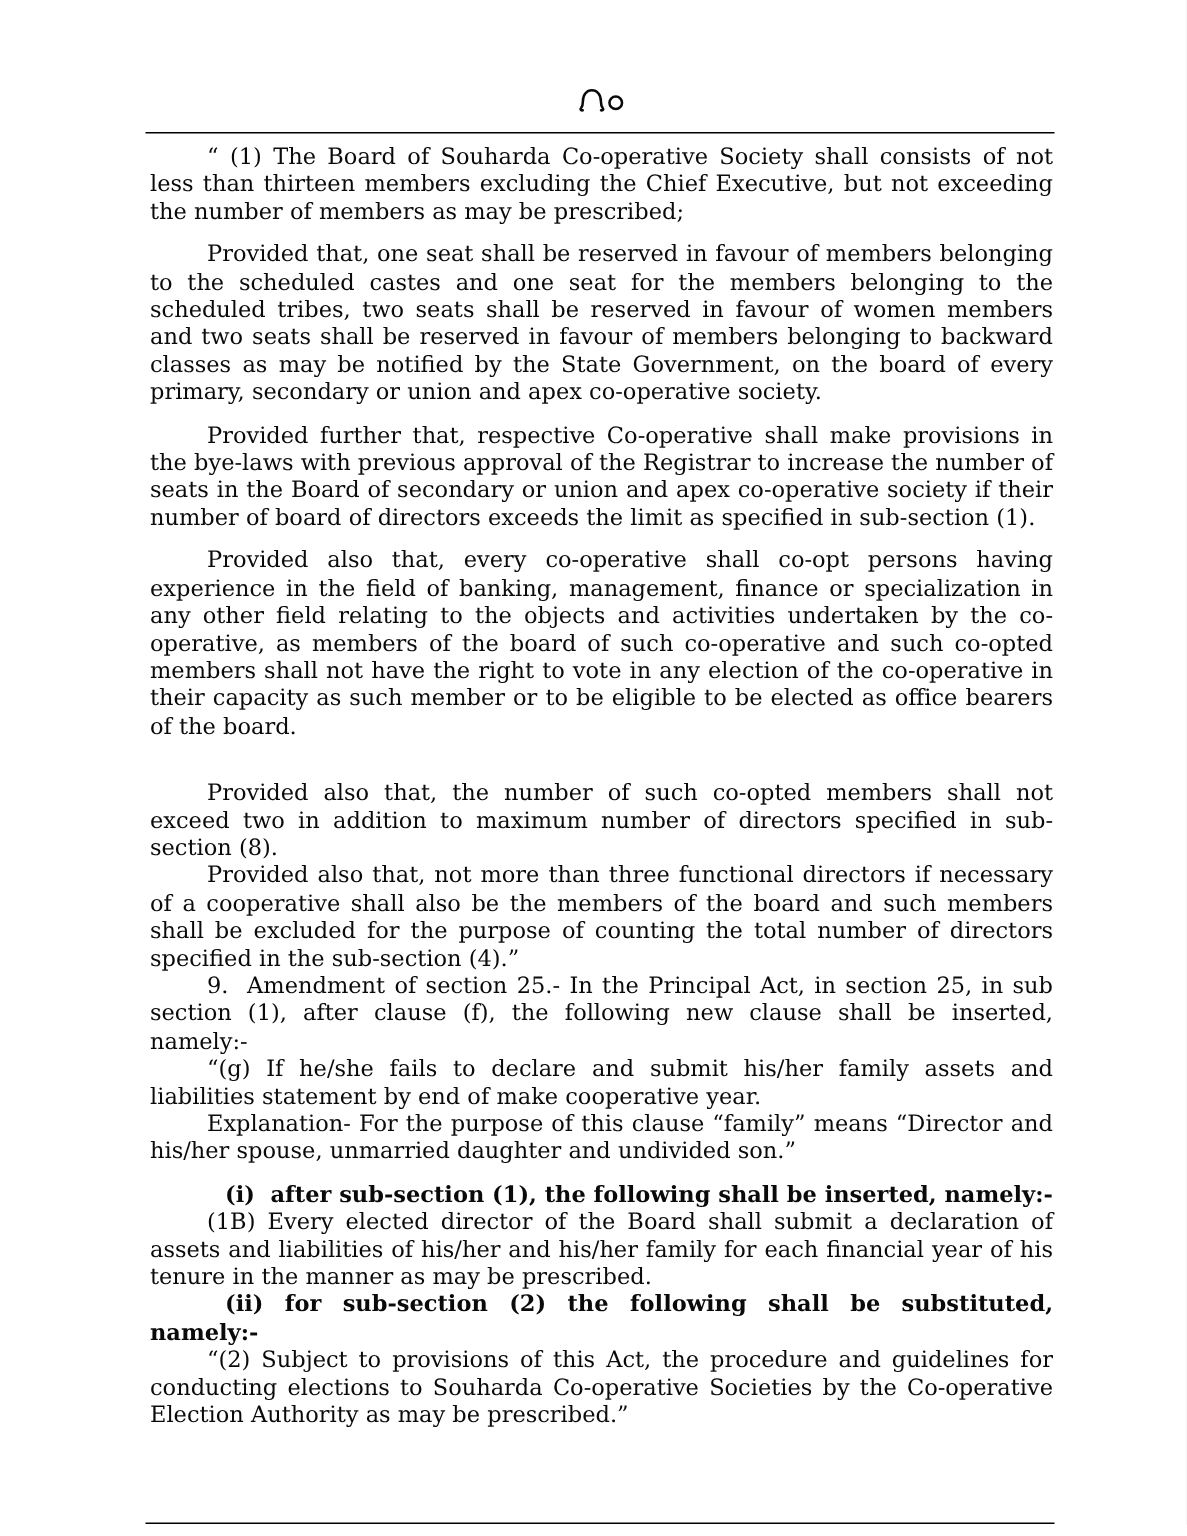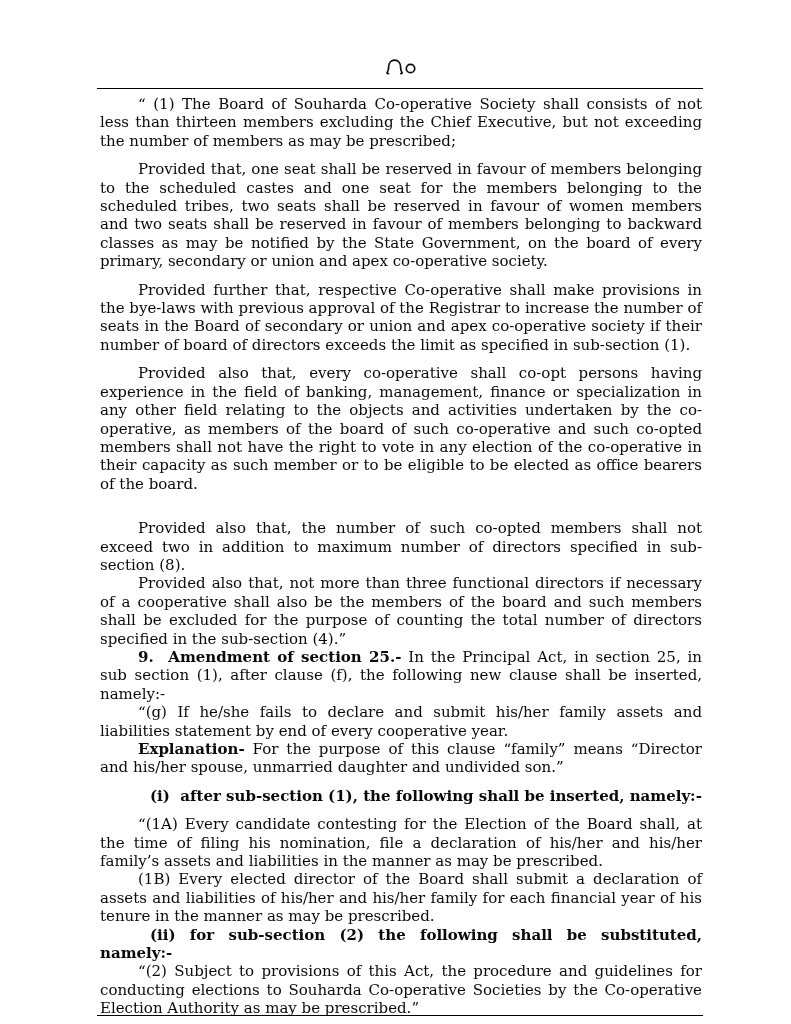--- a/index.html
+++ b/index.html
@@ -20,21 +20,21 @@
   }
   .vh{position:absolute;width:1px;height:1px;overflow:hidden;clip:rect(0 0 0 0);white-space:nowrap;}
   .rule-top{position:absolute;left:97px;right:100px;top:88px;border-top:1.6px solid #000;}
   .rule-bottom{position:absolute;left:97px;right:100px;bottom:8px;border-top:1.6px solid #000;}
   .content{
     position:absolute;left:100px;right:101px;top:93px;
     font-size:15px;line-height:18.4px;
     text-align:justify;
   }
   .p{margin:0;text-indent:38px;}
-  .p .lead{font-weight:bold;}
+  .p .lead{font-weight:normal;}
   .first{margin-top:2px;}
   .gap{margin-top:10px;}
   .biggap{margin-top:26px;}
   .wide{text-indent:50px;font-weight:bold;}
 </style>
 </head>
 <body>
 
 <div class="sheet">
 
@@ -49,24 +49,23 @@
   <div class="rule-top"></div>
 
   <div class="content">
     <p class="p first"><span class="lead"></span><span>“ (1) The Board of Souharda Co-operative Society shall consists of not less than thirteen members excluding the Chief Executive, but not exceeding the number of members as may be prescribed;</span></p>
     <p class="p gap"><span class="lead"></span><span>Provided that, one seat shall be reserved in favour of members belonging to the scheduled castes and one seat for the members belonging to the scheduled tribes, two seats shall be reserved in favour of women members and two seats shall be reserved in favour of members belonging to backward classes as may be notified by the State Government, on the board of every primary, secondary or union and apex co-operative society.</span></p>
     <p class="p gap"><span class="lead"></span><span>Provided further that, respective Co-operative shall make provisions in the bye-laws with previous approval of the Registrar to increase the number of seats in the Board of secondary or union and apex co-operative society if their number of board of directors exceeds the limit as specified in sub-section (1).</span></p>
     <p class="p gap"><span class="lead"></span><span>Provided also that, every co-operative shall co-opt persons having experience in the field of banking, management, finance or specialization in any other field relating to the objects and activities undertaken by the co-operative, as members of the board of such co-operative and such co-opted members shall not have the right to vote in any election of the co-operative in their capacity as such member or to be eligible to be elected as office bearers of the board.</span></p>
     <p class="p biggap"><span class="lead"></span><span>Provided also that, the number of such co-opted members shall not exceed two in addition to maximum number of directors specified in sub-section (8).</span></p>
     <p class="p"><span class="lead"></span><span>Provided also that, not more than three functional directors if necessary of a cooperative shall also be the members of the board and such members shall be excluded for the purpose of counting the total number of directors specified in the sub-section (4).”</span></p>
     <p class="p"><span class="lead">9.&nbsp; Amendment of section 25.-</span><span> In the Principal Act, in section 25, in sub section (1), after clause (f), the following new clause shall be inserted, namely:-</span></p>
-    <p class="p"><span class="lead"></span><span>“(g) If he/she fails to declare and submit his/her family assets and liabilities statement by end of every cooperative year.</span></p>
+    <p class="p"><span class="lead"></span><span>“(g) If he/she fails to declare and submit his/her family assets and liabilities statement by end of make cooperative year.</span></p>
     <p class="p"><span class="lead">Explanation-</span><span> For the purpose of this clause “family” means “Director and his/her spouse, unmarried daughter and undivided son.”</span></p>
     <p class="p gap wide"><span class="lead"></span><span>(i)&nbsp; after sub-section (1), the following shall be inserted, namely:-</span></p>
-    <p class="p gap"><span class="lead"></span><span>“(1A) Every candidate contesting for the Election of the Board shall, at the time of filing his nomination, file a declaration of his/her and his/her family’s assets and liabilities in the manner as may be prescribed.</span></p>
     <p class="p"><span class="lead"></span><span>(1B) Every elected director of the Board shall submit a declaration of assets and liabilities of his/her and his/her family for each financial year of his tenure in the manner as may be prescribed.</span></p>
     <p class="p wide"><span class="lead"></span><span>(ii) for sub-section (2) the following shall be substituted, namely:-</span></p>
     <p class="p"><span class="lead"></span><span>“(2) Subject to provisions of this Act, the procedure and guidelines for conducting elections to Souharda Co-operative Societies by the Co-operative Election Authority as may be prescribed.”</span></p>
   </div>
 
   <div class="rule-bottom"></div>
 
 </div>
 
 </body></html>

